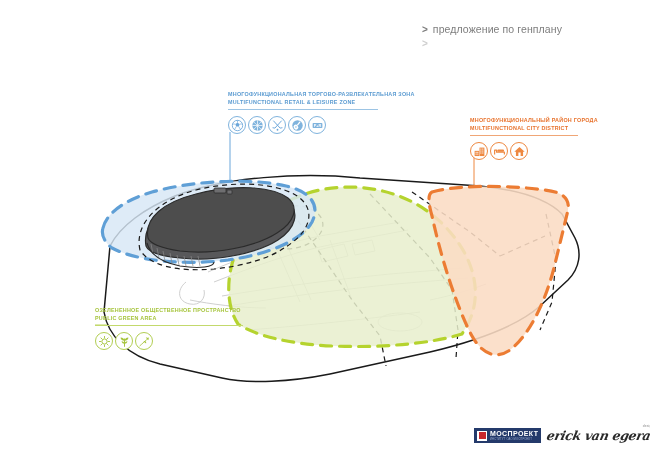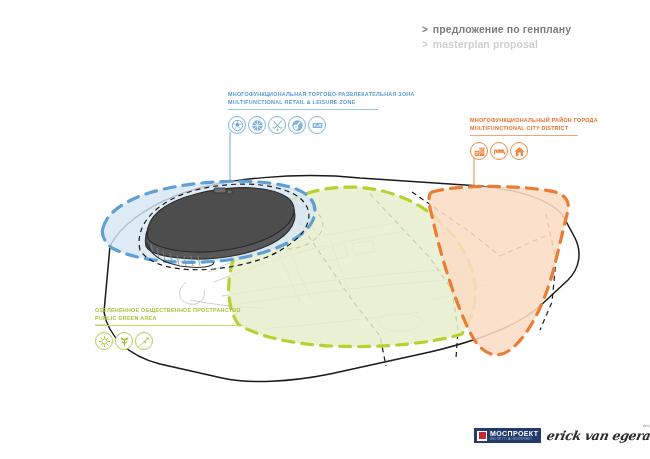--- a/index.html
+++ b/index.html
@@ -16,21 +16,21 @@
   }
 
   
   #header {
     position: absolute;
     left: 422px; top: 22px;
     line-height: 1.35;
   }
   .hdr-line { display: flex; align-items: baseline; white-space: nowrap; }
   .hdr-chev { font-size: 10px; margin-right: 5px; font-weight: bold; }
-  .hdr-ru { font-size: 10.5px; font-weight: bold; color: #7d7d7d; letter-spacing: .1px; }
+  .hdr-ru { font-size: 10.5px; font-weight: normal; color: #7d7d7d; letter-spacing: .1px; }
   .hdr-en { font-size: 10.5px; font-weight: bold; color: #cfcfcf; letter-spacing: .1px; }
   .hdr-line.ru .hdr-chev { color: #7d7d7d; }
   .hdr-line.en .hdr-chev { color: #cfcfcf; }
 
   
   #diagram {
     position: absolute;
     left: 0; top: 0;
     width: 650px; height: 459px;
   }
@@ -111,21 +111,20 @@
 
 <div id="slide">
 
   <div id="header">
     <div class="hdr-line ru">
       <span class="hdr-chev">&gt;</span>
       <span class="hdr-ru">предложение по генплану</span>
     </div>
     <div class="hdr-line en">
       <span class="hdr-chev">&gt;</span>
-      <span class="hdr-en">masterplan proposal</span>
     </div>
   </div>
 
   <svg id="diagram" viewBox="0 0 650 459">
     <defs>
       <filter id="softshadow" x="-40%" y="-40%" width="200%" height="200%">
         <feDropShadow dx="1.2" dy="1.6" stdDeviation="1.4" flood-color="#000000" flood-opacity="0.22"></feDropShadow>
       </filter>
     </defs>
 

